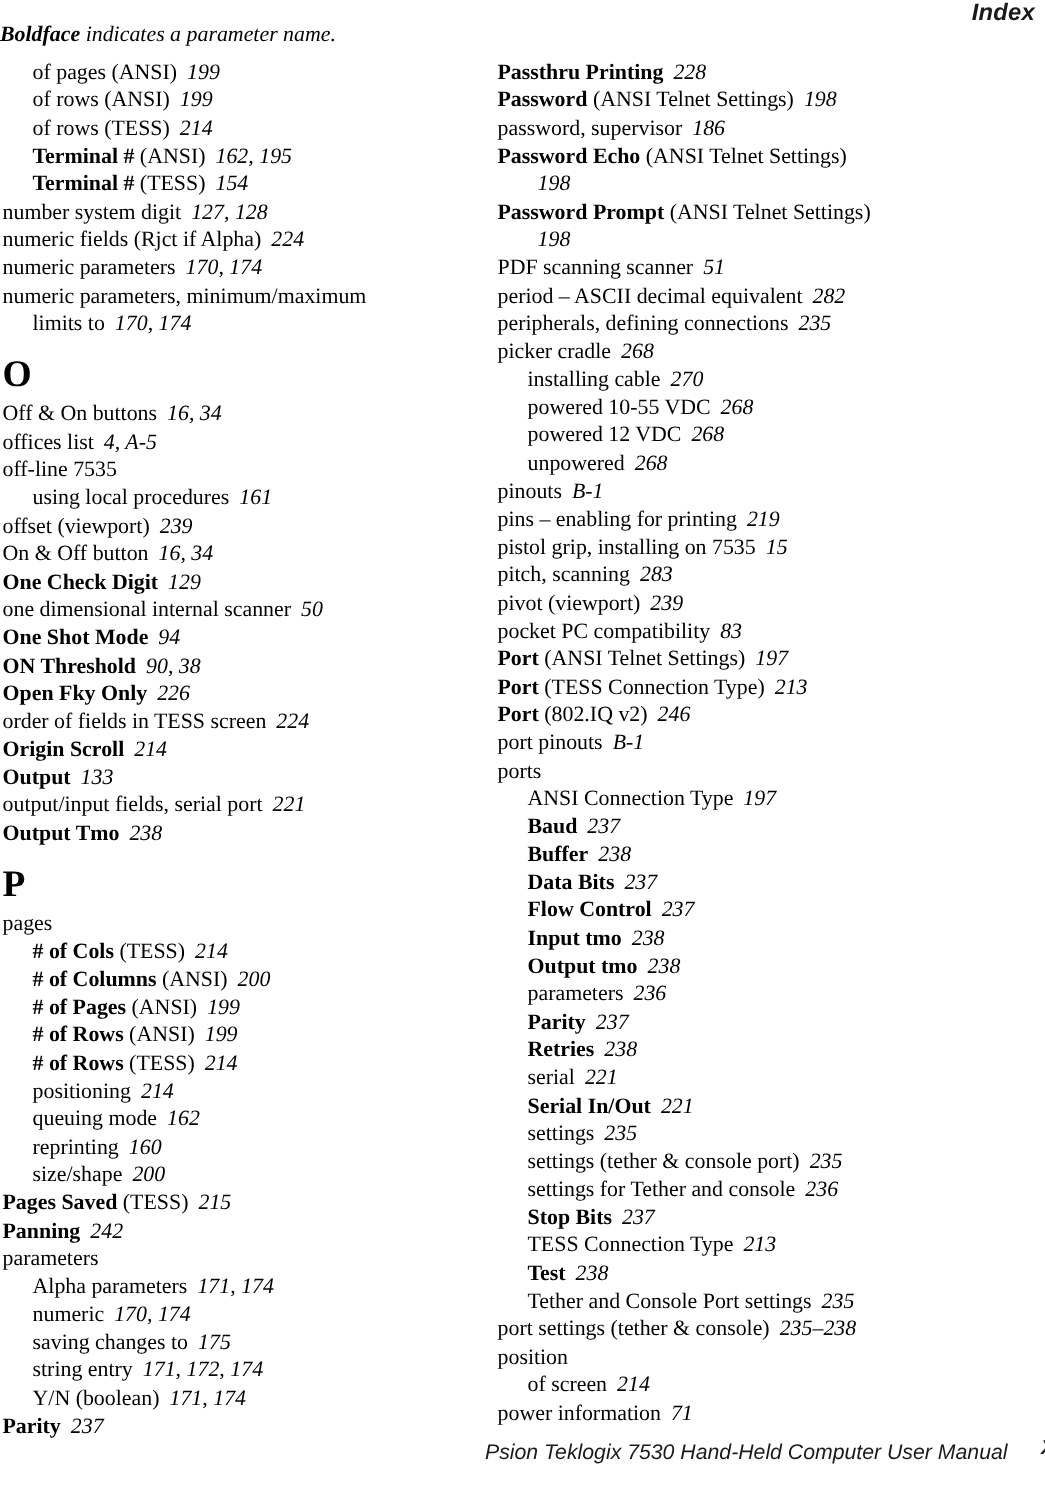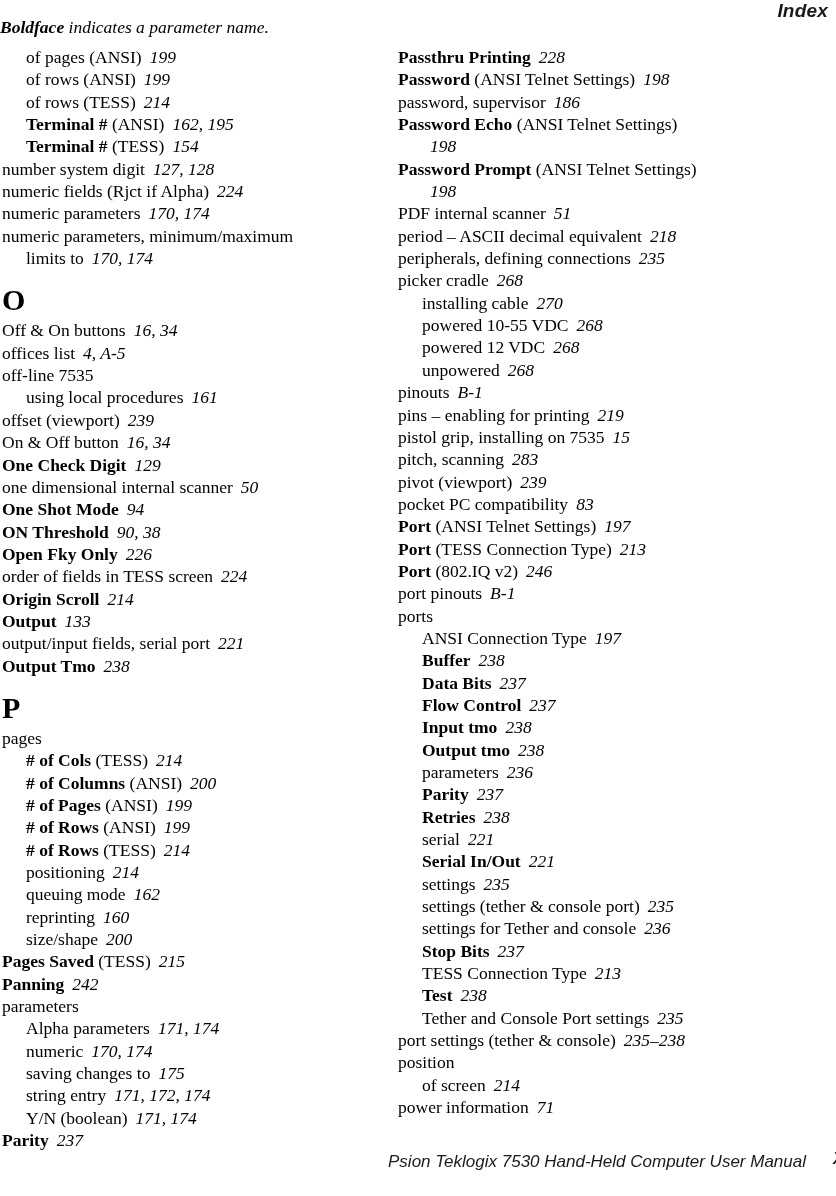--- a/index.html
+++ b/index.html
@@ -180,40 +180,41 @@
       <div class="entry hang0"><span class="bf">Parity</span><span class="sp"></span><span class="pg">237</span></div>
     </div>
   <div class="col col-right" id="col-right">
       <div class="entry hang0"><span class="bf">Passthru Printing</span><span class="sp"></span><span class="pg">228</span></div>
       <div class="entry hang0"><span class="bf">Password</span><span> (ANSI Telnet Settings)</span><span class="sp"></span><span class="pg">198</span></div>
       <div class="entry hang0"><span>password, supervisor</span><span class="sp"></span><span class="pg">186</span></div>
       <div class="entry hang0"><span class="bf">Password Echo</span><span> (ANSI Telnet Settings)</span></div>
       <div class="entry hang1"><span class="sp"></span><span class="pg">198</span></div>
       <div class="entry hang0"><span class="bf">Password Prompt</span><span> (ANSI Telnet Settings)</span></div>
       <div class="entry hang1"><span class="sp"></span><span class="pg">198</span></div>
-      <div class="entry hang0"><span>PDF internal scanner</span><span class="sp"></span><span class="pg">51</span></div>
-      <div class="entry hang0"><span>period – ASCII decimal equivalent</span><span class="sp"></span><span class="pg">218</span></div>
+      <div class="entry hang0"><span>PDF scanning scanner</span><span class="sp"></span><span class="pg">51</span></div>
+      <div class="entry hang0"><span>period – ASCII decimal equivalent</span><span class="sp"></span><span class="pg">282</span></div>
       <div class="entry hang0"><span>peripherals, defining connections</span><span class="sp"></span><span class="pg">235</span></div>
       <div class="entry hang0"><span>picker cradle</span><span class="sp"></span><span class="pg">268</span></div>
       <div class="entry hang1"><span>installing cable</span><span class="sp"></span><span class="pg">270</span></div>
       <div class="entry hang1"><span>powered 10-55 VDC</span><span class="sp"></span><span class="pg">268</span></div>
       <div class="entry hang1"><span>powered 12 VDC</span><span class="sp"></span><span class="pg">268</span></div>
       <div class="entry hang1"><span>unpowered</span><span class="sp"></span><span class="pg">268</span></div>
       <div class="entry hang0"><span>pinouts</span><span class="sp"></span><span class="pg">B-1</span></div>
       <div class="entry hang0"><span>pins – enabling for printing</span><span class="sp"></span><span class="pg">219</span></div>
       <div class="entry hang0"><span>pistol grip, installing on 7535</span><span class="sp"></span><span class="pg">15</span></div>
       <div class="entry hang0"><span>pitch, scanning</span><span class="sp"></span><span class="pg">283</span></div>
       <div class="entry hang0"><span>pivot (viewport)</span><span class="sp"></span><span class="pg">239</span></div>
       <div class="entry hang0"><span>pocket PC compatibility</span><span class="sp"></span><span class="pg">83</span></div>
       <div class="entry hang0"><span class="bf">Port</span><span> (ANSI Telnet Settings)</span><span class="sp"></span><span class="pg">197</span></div>
       <div class="entry hang0"><span class="bf">Port</span><span> (TESS Connection Type)</span><span class="sp"></span><span class="pg">213</span></div>
       <div class="entry hang0"><span class="bf">Port</span><span> (802.IQ v2)</span><span class="sp"></span><span class="pg">246</span></div>
       <div class="entry hang0"><span>port pinouts</span><span class="sp"></span><span class="pg">B-1</span></div>
       <div class="entry hang0"><span>ports</span></div>
       <div class="entry hang1"><span>ANSI Connection Type</span><span class="sp"></span><span class="pg">197</span></div>
+      <div class="entry hang1"><span class="bf">Baud</span><span class="sp"></span><span class="pg">237</span></div>
       <div class="entry hang1"><span class="bf">Buffer</span><span class="sp"></span><span class="pg">238</span></div>
       <div class="entry hang1"><span class="bf">Data Bits</span><span class="sp"></span><span class="pg">237</span></div>
       <div class="entry hang1"><span class="bf">Flow Control</span><span class="sp"></span><span class="pg">237</span></div>
       <div class="entry hang1"><span class="bf">Input tmo</span><span class="sp"></span><span class="pg">238</span></div>
       <div class="entry hang1"><span class="bf">Output tmo</span><span class="sp"></span><span class="pg">238</span></div>
       <div class="entry hang1"><span>parameters</span><span class="sp"></span><span class="pg">236</span></div>
       <div class="entry hang1"><span class="bf">Parity</span><span class="sp"></span><span class="pg">237</span></div>
       <div class="entry hang1"><span class="bf">Retries</span><span class="sp"></span><span class="pg">238</span></div>
       <div class="entry hang1"><span>serial</span><span class="sp"></span><span class="pg">221</span></div>
       <div class="entry hang1"><span class="bf">Serial In/Out</span><span class="sp"></span><span class="pg">221</span></div>

